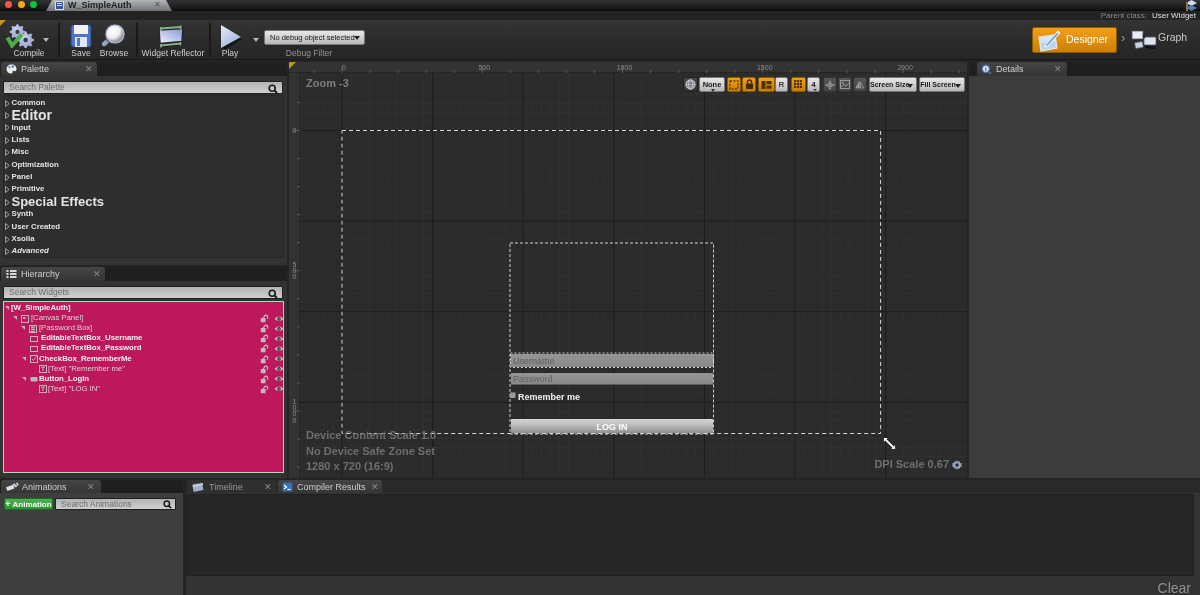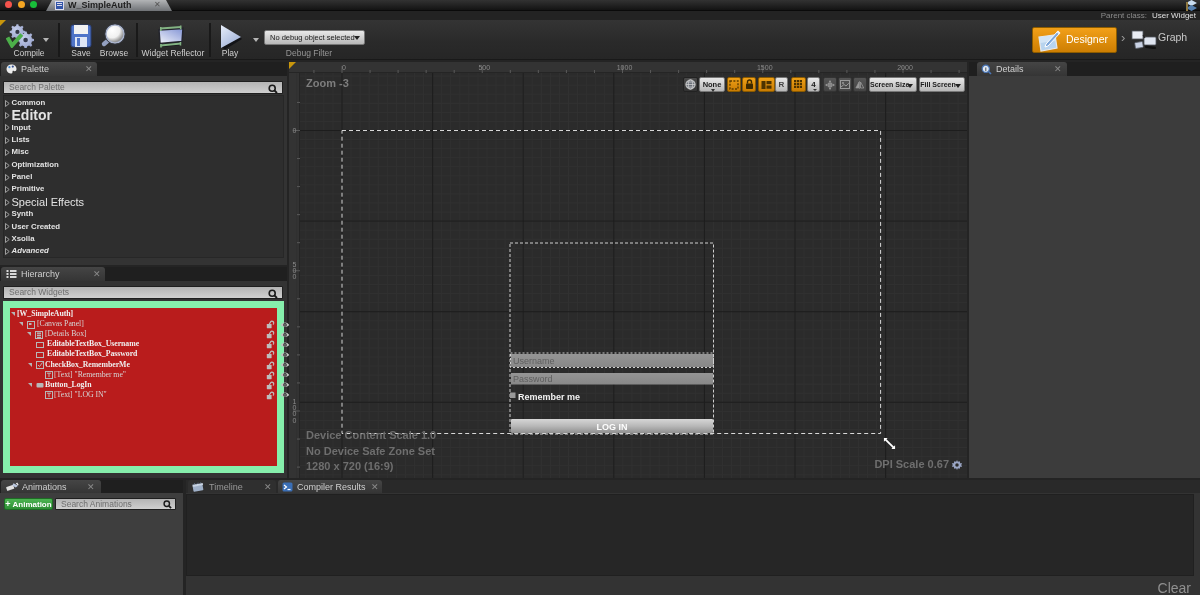--- a/index.html
+++ b/index.html
@@ -207,21 +207,21 @@
       <div class="abs" style="left:0;top:87.45px;width:279px;height:12.35px;">
         <svg class="ico" style="left:1px;top:2.8px;" width="5" height="7" viewBox="0 0 5 7">
           <path d="M0.5 0.5 L4.2 3.5 L0.5 6.5 Z" fill="none" stroke="#aaa" stroke-width="0.9"></path>
         </svg>
         <div class="abs" style="left:7.5px;top:0;color:#e3e3e3;font-size:7.8px;font-weight:bold;line-height:12.35px;">Primitive</div>
       </div>
       <div class="abs" style="left:0;top:99.8px;width:279px;height:12.35px;">
         <svg class="ico" style="left:1px;top:2.8px;" width="5" height="7" viewBox="0 0 5 7">
           <path d="M0.5 0.5 L4.2 3.5 L0.5 6.5 Z" fill="none" stroke="#aaa" stroke-width="0.9"></path>
         </svg>
-        <div class="abs" style="left:7.5px;top:0;color:#e3e3e3;font-size:11px;font-weight:normal;line-height:12.35px;">Special Effects</div>
+        <div class="abs" style="left:7.5px;top:0;color:#e3e3e3;font-size:13px;font-weight:bold;line-height:12.35px;">Special Effects</div>
       </div>
       <div class="abs" style="left:0;top:112.14999999999999px;width:279px;height:12.35px;">
         <svg class="ico" style="left:1px;top:2.8px;" width="5" height="7" viewBox="0 0 5 7">
           <path d="M0.5 0.5 L4.2 3.5 L0.5 6.5 Z" fill="none" stroke="#aaa" stroke-width="0.9"></path>
         </svg>
         <div class="abs" style="left:7.5px;top:0;color:#e3e3e3;font-size:7.8px;font-weight:bold;line-height:12.35px;">Synth</div>
       </div>
       <div class="abs" style="left:0;top:124.5px;width:279px;height:12.35px;">
         <svg class="ico" style="left:1px;top:2.8px;" width="5" height="7" viewBox="0 0 5 7">
           <path d="M0.5 0.5 L4.2 3.5 L0.5 6.5 Z" fill="none" stroke="#aaa" stroke-width="0.9"></path>
@@ -256,21 +256,21 @@
     <div class="abs ttxt" style="left:20px;top:2px;">Hierarchy</div>
     <div class="abs tabx" style="left:92px;top:2px;">✕</div>
   </div>
   <div class="abs" style="left:0;top:14px;width:287px;height:197px;background:#333;"></div>
   <div class="searchbox" style="left:3px;top:19px;width:280px;height:13px;">Search Widgets
     <svg class="ico" style="right:4px;top:1.5px;" width="10" height="10" viewBox="0 0 10 10">
         <circle cx="4.2" cy="4.2" r="3" fill="none" stroke="#1a1a1a" stroke-width="1.6"></circle>
         <path d="M6.5 6.5 L9 9" stroke="#1a1a1a" stroke-width="1.8"></path>
       </svg>
   </div>
-  <div class="abs" id="treeArea" style="left:3px;top:34px;width:281px;height:172px;background:#b91c1c;border:7px solid #86efac;font-family:Liberation Serif, serif;">
+  <div class="abs" id="treeArea" style="left:3px;top:34px;width:281px;height:172px;background:#be185d;border:1px solid #86efac;">
       <div class="abs" style="left:0;top:1px;width:279px;height:10.1px;">
         <div class="abs" style="left:1px;top:3px;width:0;height:0;border-top:4px solid #b5b5b5;border-left:4px solid transparent;"></div>
         <div class="abs" style="left:7px;top:0;color:#efefef;font-size:7.8px;letter-spacing:-0.05px;font-weight:bold;line-height:10.1px;white-space:nowrap;">[W_SimpleAuth]</div>
       </div>
       <div class="abs" style="left:0;top:11.1px;width:279px;height:10.1px;">
         <div class="abs" style="left:9px;top:3px;width:0;height:0;border-top:4px solid #b5b5b5;border-left:4px solid transparent;"></div>
         <svg class="ico" style="left:17px;top:1.5px;" width="8" height="8" viewBox="0 0 8 8">
           <rect x="0.5" y="0.5" width="7" height="7" fill="none" stroke="#b8b8b8"></rect>
           <rect x="2" y="2" width="2.5" height="2" fill="#b8b8b8"></rect>
         </svg>
@@ -286,21 +286,21 @@
         </svg>
       </div>
       <div class="abs" style="left:0;top:21.2px;width:279px;height:10.1px;">
         <div class="abs" style="left:17px;top:3px;width:0;height:0;border-top:4px solid #b5b5b5;border-left:4px solid transparent;"></div>
         <svg class="ico" style="left:25px;top:1.5px;" width="8" height="8" viewBox="0 0 8 8">
           <rect x="0.5" y="0.5" width="7" height="7" fill="none" stroke="#b8b8b8"></rect>
           <rect x="2" y="1.5" width="4" height="1.4" fill="#b8b8b8"></rect>
           <rect x="2" y="3.6" width="4" height="1.4" fill="#b8b8b8"></rect>
           <rect x="2" y="5.7" width="4" height="1.4" fill="#b8b8b8"></rect>
         </svg>
-        <div class="abs" style="left:35px;top:0;color:#d5d5d5;font-size:7.8px;letter-spacing:-0.05px;line-height:10.1px;white-space:nowrap;">[Details Box]</div>
+        <div class="abs" style="left:35px;top:0;color:#d5d5d5;font-size:7.8px;letter-spacing:-0.05px;line-height:10.1px;white-space:nowrap;">[Password Box]</div>
         <svg class="ico" style="left:256px;top:1px;" width="10" height="9" viewBox="0 0 10 9">
           <rect x="0.8" y="4" width="4.8" height="4.2" rx="0.4" fill="#bdbdbd"></rect>
           <path d="M3.2 4.2 L4.6 1.9 A1.7 1.7 0 0 1 7.6 3.4 L7.2 4.6" fill="none" stroke="#bdbdbd" stroke-width="1.2"></path>
         </svg>
         <svg class="ico" style="left:270px;top:1.5px;" width="10" height="8" viewBox="0 0 10 8">
           <path d="M0.5 4 Q5 -0.8 9.5 4 Q5 8.2 0.5 4 Z" fill="#c2c2c2"></path>
           <circle cx="5" cy="3.9" r="1.8" fill="#2e2e2e"></circle>
           <circle cx="5" cy="3.9" r="0.7" fill="#c2c2c2"></circle>
         </svg>
       </div>

